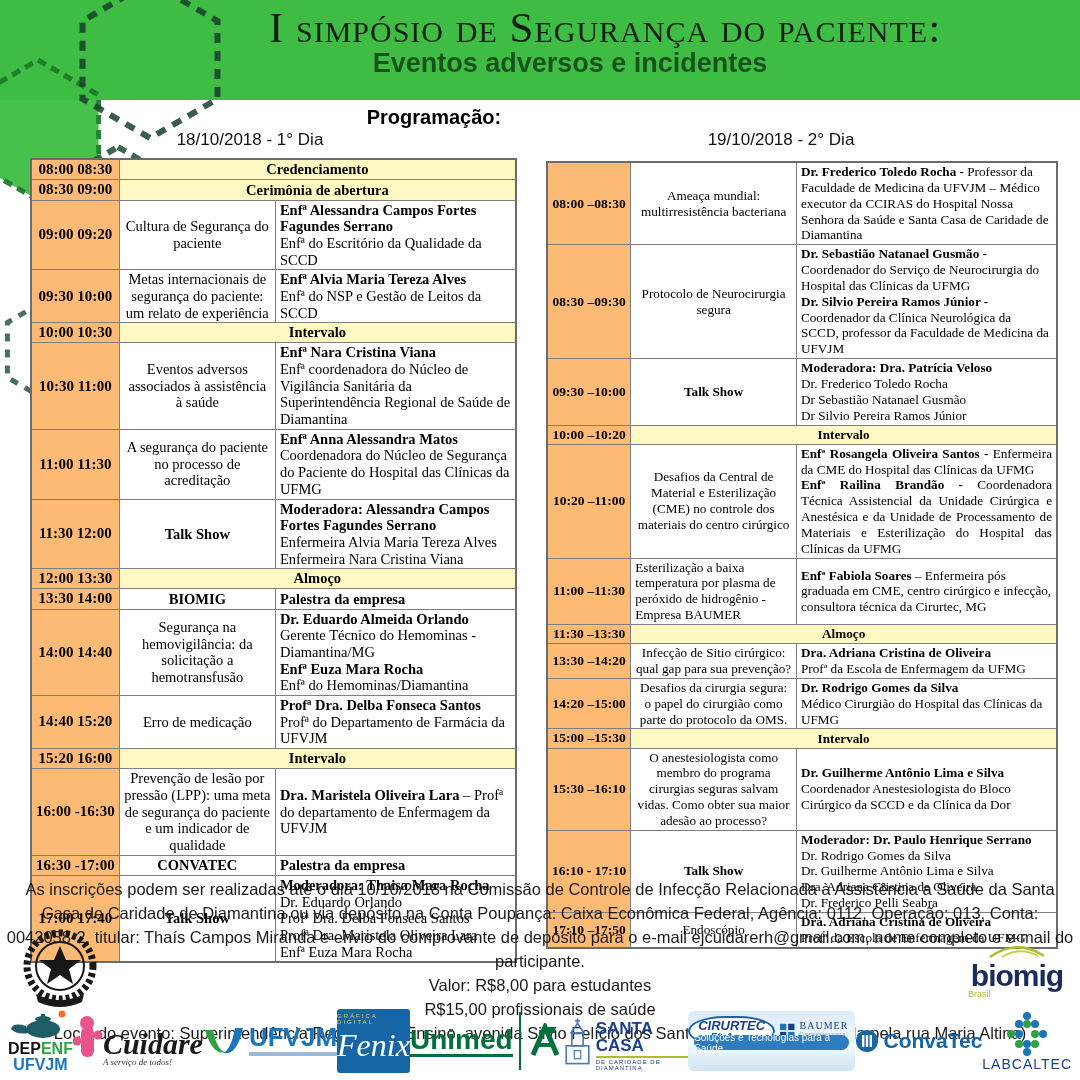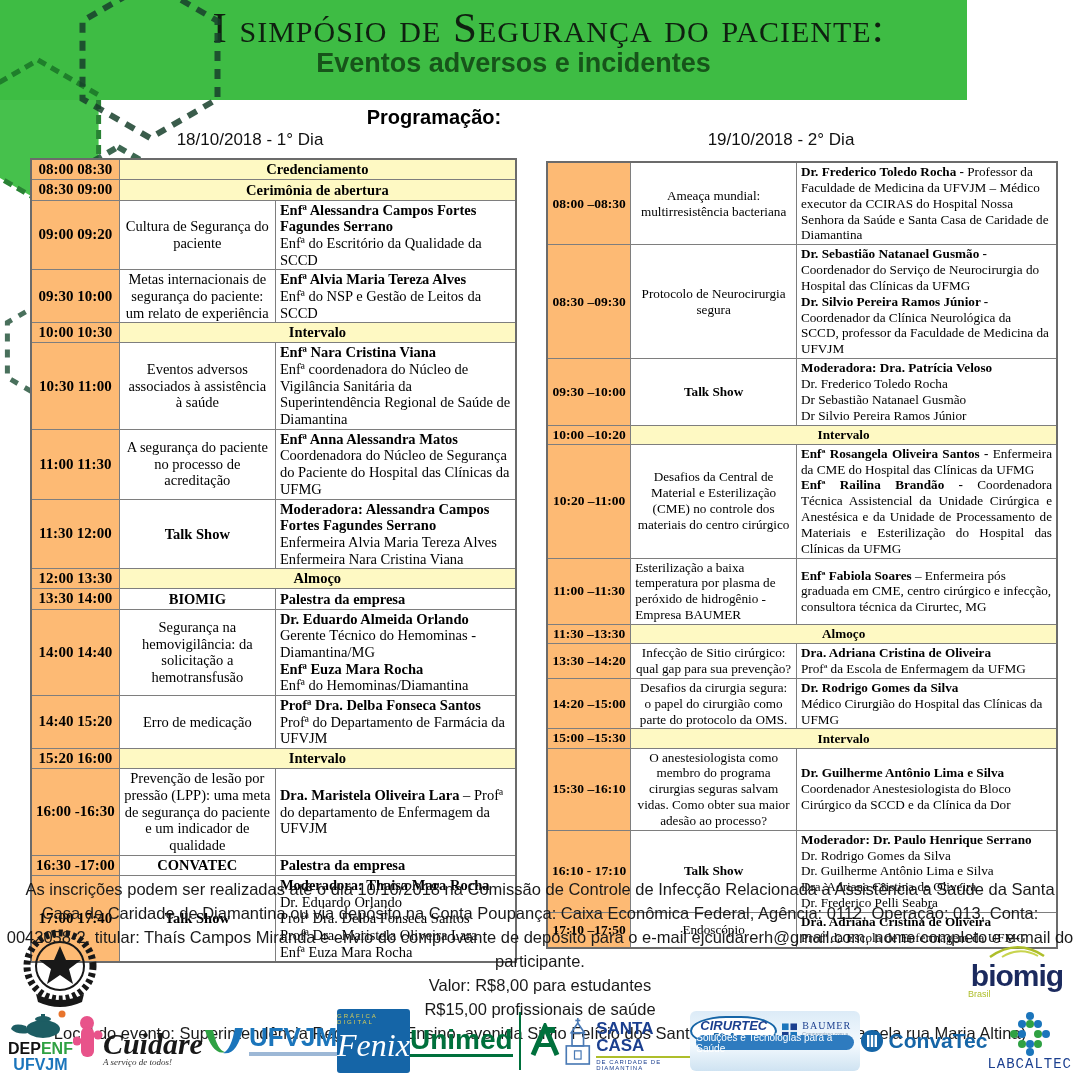--- a/index.html
+++ b/index.html
@@ -1,19 +1,19 @@
 <!DOCTYPE html>
 <html><head>
 <meta charset="utf-8">
 <style>
   html,body{margin:0;padding:0;background:#fff;}
   .page{position:relative;width:1080px;height:1080px;background:#fff;overflow:hidden;
         font-family:"Liberation Serif",serif;}
   
-  .banner{position:absolute;top:0;left:0;width:967px;height:100px;background:#3ebc44;z-index:1;}
+  .banner{position:absolute;top:0;left:0;width:1080px;height:100px;background:#3ebc44;z-index:1;}
   .banner-title{font-family:"Liberation Serif",serif;font-variant:small-caps;font-weight:500;
                 font-size:43px;color:#0f2010;text-align:center;padding:4px 0 0 130px;line-height:1.1;
                 letter-spacing:1px;}
   .banner-sub{text-align:center;font-family:"Liberation Sans",sans-serif;font-weight:bold;
               font-size:27px;color:#17541a;margin-top:-3px;padding-left:60px;}
   
   .hex-overlay{position:absolute;top:0;left:0;z-index:2;pointer-events:none;}
   
   .prog-label{position:absolute;top:106px;left:0;width:868px;text-align:center;z-index:3;
               font-family:"Liberation Sans",sans-serif;font-weight:bold;font-size:20px;color:#000;}
@@ -93,21 +93,21 @@
           color:#1565a7;line-height:1;}
   .ct-baumer{display:flex;flex-direction:column;align-items:flex-start;}
   .ct-bname{font-family:"Liberation Serif",serif;font-size:10px;color:#1b3f8f;letter-spacing:1px;}
   .ct-bsub{font-family:"Liberation Sans",sans-serif;font-size:5px;color:#8aa0b8;}
   .ct-strip{position:absolute;bottom:21px;left:6px;right:6px;height:15px;background:#2e7bbf;
             border-radius:8px;color:#fff;font-family:"Liberation Sans",sans-serif;font-size:10px;
             display:flex;align-items:center;justify-content:center;}
   .lg-convatec{flex-direction:row;gap:5px;align-items:center;}
   .lg-convatec .cv-txt{font-family:"Liberation Sans",sans-serif;font-weight:bold;font-size:21px;
                        color:#1565a7;}
-  .lg-labcaltec .lb-txt{font-family:Liberation Mono, monospace;font-variant:small-caps;font-size:14px;
+  .lg-labcaltec .lb-txt{font-family:Liberation Sans, sans-serif;font-variant:small-caps;font-size:14px;
                         color:#1b3f8f;letter-spacing:1px;line-height:1;}
 </style>
 </head>
 <body>
 
 <div class="page">
 
   <div class="banner">
     <div class="banner-title">I simpósio de Segurança do paciente:</div>
     <div class="banner-sub">Eventos adversos e incidentes</div>

